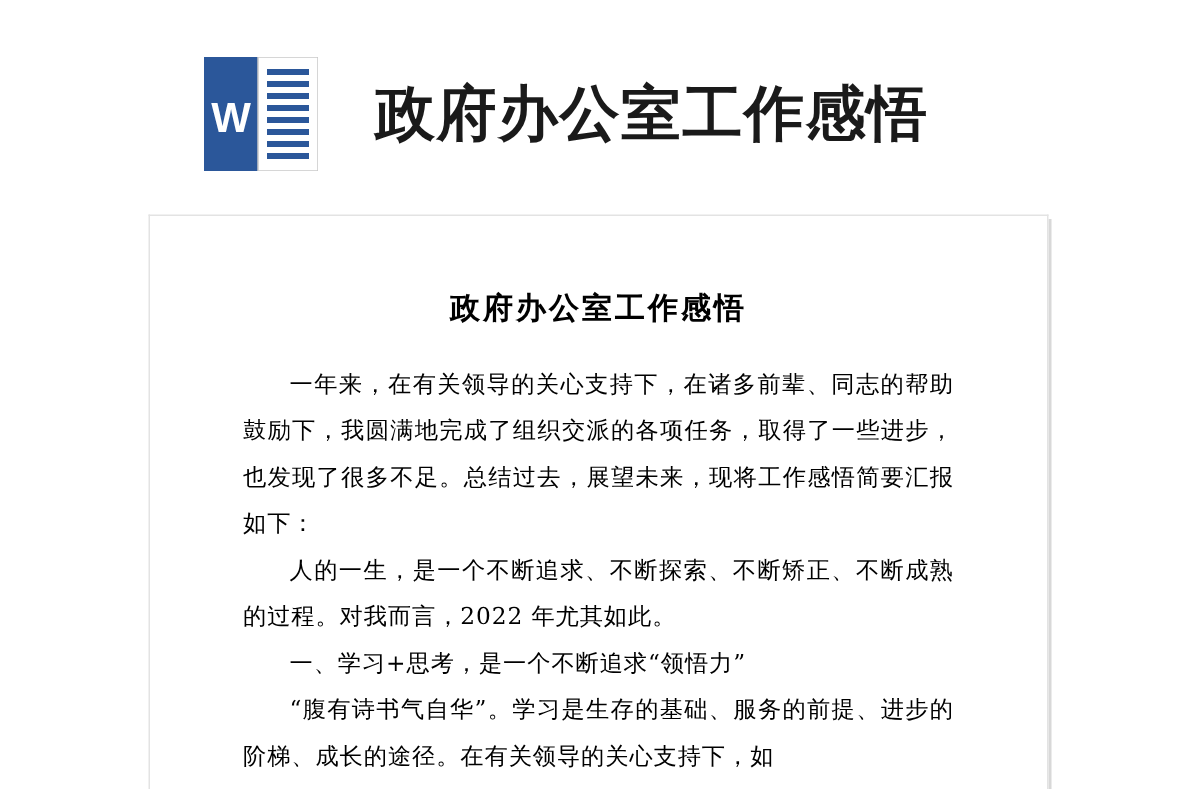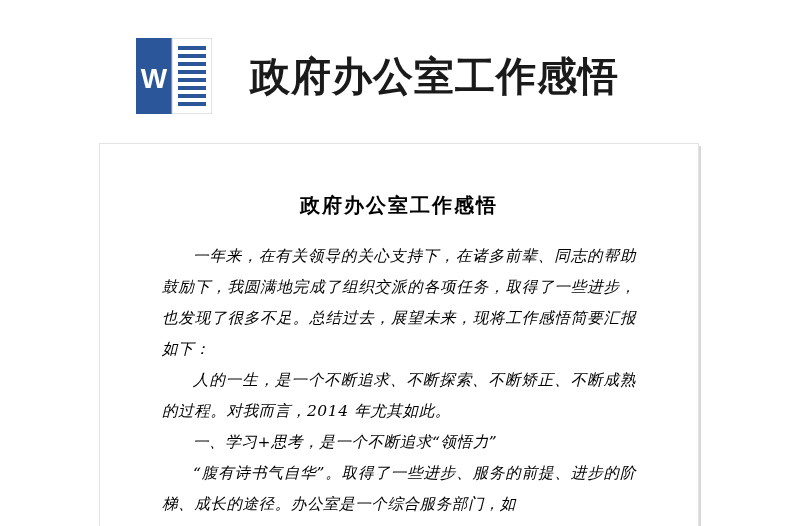--- a/index.html
+++ b/index.html
@@ -84,21 +84,20 @@
     text-align: center;
     font-family: "DejaVu Serif", "Liberation Serif", serif;
     font-size: 20px;
     font-weight: 700;
     color: #000000;
     letter-spacing: 2px;
   }
   .doc-body {
     margin: 0 62px;
     padding-top: 22px;
-    font-style: italic;
   }
   .doc-p {
     font-family: "DejaVu Serif", "Liberation Serif", serif;
     font-size: 15.5px;
     color: #000000;
     line-height: 31px;
     text-align: justify;
     text-indent: 2em;
     margin: 0;
     letter-spacing: 0.6px;
@@ -139,21 +138,21 @@
     <div class="header-title">政府办公室工作感悟</div>
   </div>
 
   <div class="doc-shadow"></div>
 
   <div class="doc-sheet">
     <div class="doc-inner">
       <div class="doc-title">政府办公室工作感悟</div>
       <div class="doc-body">
         <p class="doc-p">一年来，在有关领导的关心支持下，在诸多前辈、同志的帮助鼓励下，我圆满地完成了组织交派的各项任务，取得了一些进步，也发现了很多不足。总结过去，展望未来，现将工作感悟简要汇报如下：</p>
-        <p class="doc-p">人的一生，是一个不断追求、不断探索、不断矫正、不断成熟的过程。对我而言，2014 年尤其如此。</p>
+        <p class="doc-p">人的一生，是一个不断追求、不断探索、不断矫正、不断成熟的过程。对我而言，2022 年尤其如此。</p>
         <p class="doc-p">一、学习+思考，是一个不断追求“领悟力”</p>
-        <p class="doc-p">“腹有诗书气自华”。取得了一些进步、服务的前提、进步的阶梯、成长的途径。办公室是一个综合服务部门，如</p>
+        <p class="doc-p">“腹有诗书气自华”。学习是生存的基础、服务的前提、进步的阶梯、成长的途径。在有关领导的关心支持下，如</p>
       </div>
     </div>
     <div class="doc-fade"></div>
   </div>
 
 </div>
 
 </body></html>

